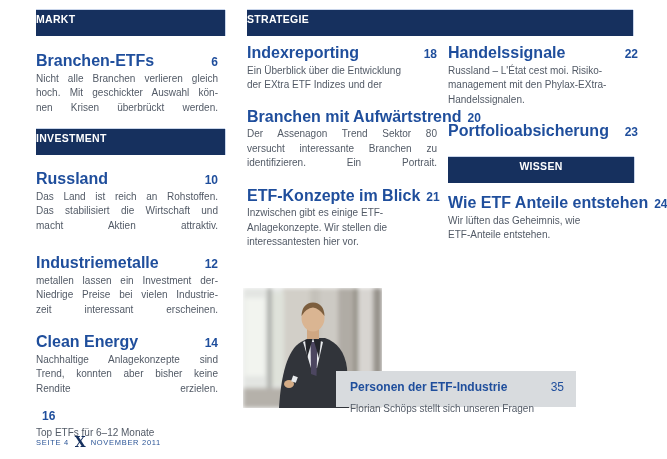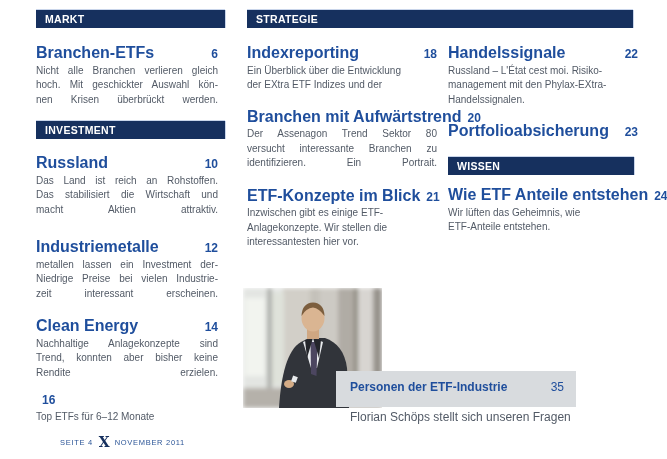--- a/index.html
+++ b/index.html
@@ -2,43 +2,43 @@
 <html><head>
 <meta charset="utf-8">
 <style>
   html,body{margin:0;padding:0;background:#ffffff;}
   .page{position:relative;width:667px;height:459px;background:#ffffff;overflow:hidden;
         font-family:"Liberation Sans","DejaVu Sans",sans-serif;}
   .col{position:absolute;top:0;}
   #col0{left:36px;width:189px;}
   #col1{left:247px;width:190px;}
   #col2{left:448px;width:190px;}
-  .bar{height:18px;line-height:18px;background:#16305e;color:#ffffff;
-       font-size:10.5px;font-weight:bold;letter-spacing:.3px;padding-left:9px;
+  .bar{height:26px;line-height:18px;background:#16305e;color:#ffffff;
+       font-size:10.5px;font-weight:bold;letter-spacing:.3px;
        box-sizing:border-box;box-shadow:0 -1px 0 #c9d5ea,1px 0 0 #c9d5ea;}
   #col0 .bar{width:189px;}
-  #col2 .bar{width:186px;}
+  #col2 .bar{width:186px;text-align:center;}
   .bar-strategie{position:absolute;left:247px;top:10px;width:386px;}
   .entry{box-sizing:border-box;}
   #col0 .entry{padding-right:7px;}
   .entry-head{display:flex;justify-content:space-between;align-items:baseline;line-height:15px;}
   .entry-title{font-size:16px;font-weight:bold;color:#1f4e9c;white-space:nowrap;}
   .entry-page{font-size:12px;font-weight:bold;color:#1f4e9c;margin-left:6px;}
   .entry-body{margin-top:1.5px;font-size:10px;color:#525a66;}
   .bl{line-height:14.5px;height:14.5px;white-space:nowrap;overflow:hidden;}
   .just .bl{white-space:normal;text-align:justify;text-align-last:justify;}
   .photo{position:absolute;left:243px;top:288px;width:139px;height:120px;z-index:1;}
   .feature-box{position:absolute;left:336px;top:371px;width:240px;height:36px;
                background:#d8dbde;z-index:3;box-sizing:border-box;padding:9px 12px 0 14px;}
   .feature-head{display:flex;justify-content:space-between;align-items:baseline;line-height:15px;}
   .feature-title{font-size:12px;font-weight:bold;color:#1f4e9c;white-space:nowrap;}
   .feature-page{font-size:12px;font-weight:normal;color:#1f4e9c;}
-  .feature-sub{margin-top:15px;font-size:12px;color:#525a66;white-space:nowrap;}
+  .feature-sub{margin-top:8px;font-size:10px;color:#525a66;white-space:nowrap;}
   .footer{position:absolute;left:36px;top:437px;display:flex;align-items:center;
-          color:#2b5597;font-size:7.5px;letter-spacing:.7px;margin-left:24px;}
+          color:#2b5597;font-size:7.5px;letter-spacing:.7px;}
   .footer .x-logo{font-family:"DejaVu Serif","Liberation Serif",serif;font-weight:bold;
                   font-size:14px;letter-spacing:0;margin:0 5px 0 6px;color:#16305e;line-height:10px;}
 </style>
 </head>
 <body>
 
 <div class="page">
 
   <div class="bar bar-strategie">
     <span>STRATEGIE</span>

